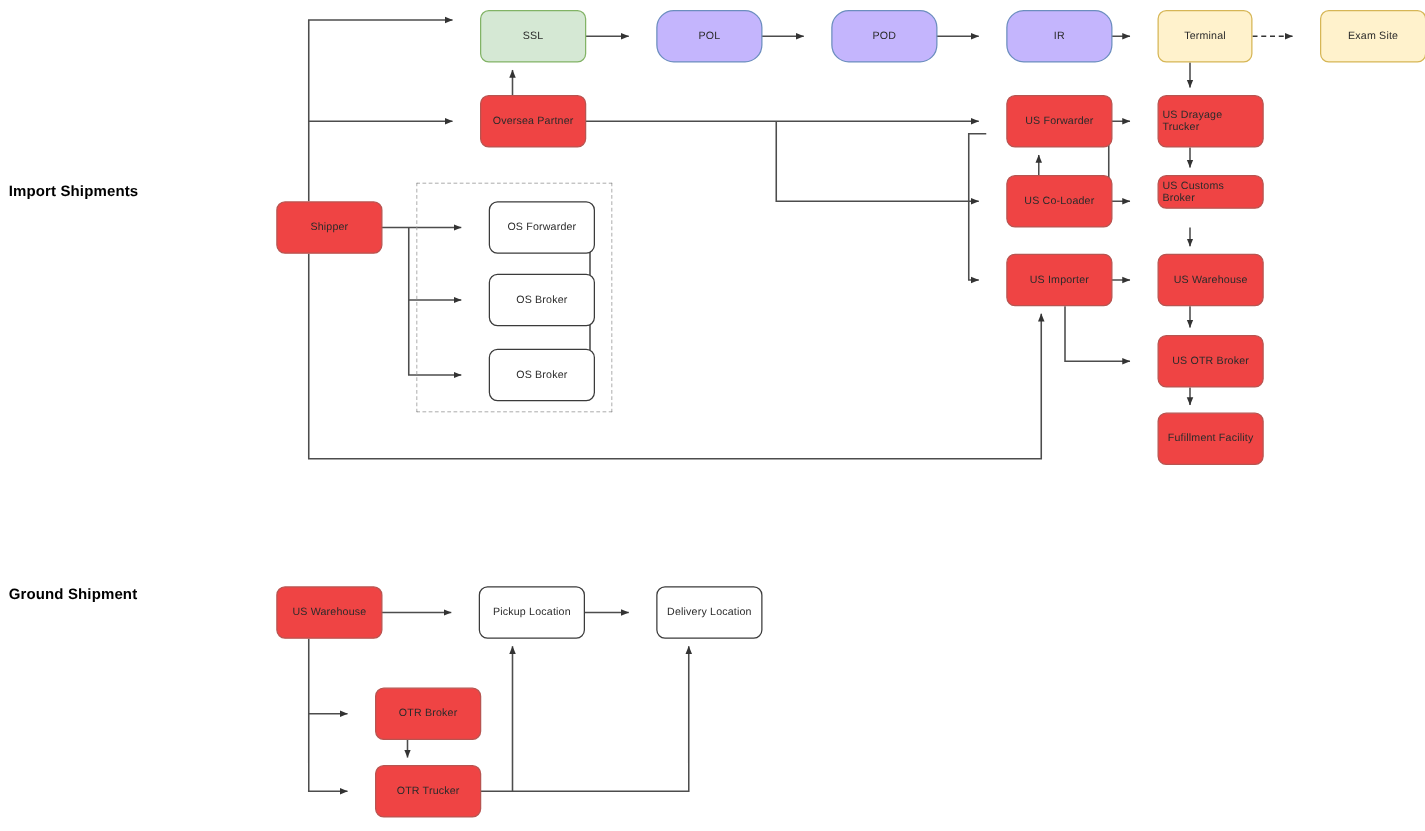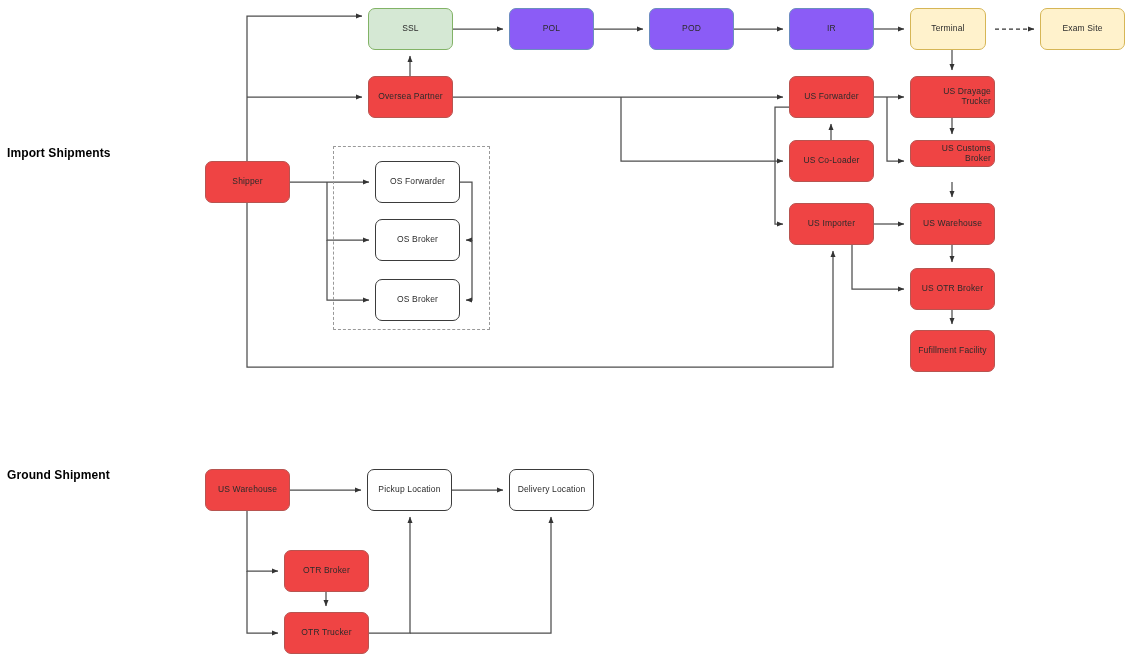--- a/index.html
+++ b/index.html
@@ -27,30 +27,31 @@
     pointer-events: none;
   }
   .node {
     position: absolute;
     box-sizing: border-box;
     border-radius: 7px;
     border: 1px solid #b85450;
     display: flex;
     align-items: center;
     justify-content: center;
-    text-align: right;
+    text-align: left;
     font-size: 8.5px;
     line-height: 1.15;
     color: #2b2b2b;
     letter-spacing: 0.15px;
     padding: 2px 3px;
+    margin-left: 16px;
   }
   .n-pink   { background: #ef4444; border-color: #b85450; }
   .n-green  { background: #d5e8d4; border-color: #82b366; }
-  .n-blue   { background: #8b5cf6; border-color: #6c8ebf; }
+  .n-blue   { background: #c4b5fd; border-color: #6c8ebf; border-radius: 14px; }
   .n-yellow { background: #fff2cc; border-color: #d6b656; }
   .n-white  { background: #ffffff; border-color: #3b3b3b; }
 
   .section-label {
     position: absolute;
     font-size: 12px;
     font-weight: bold;
     color: #000000;
     white-space: nowrap;
     letter-spacing: 0.1px;

